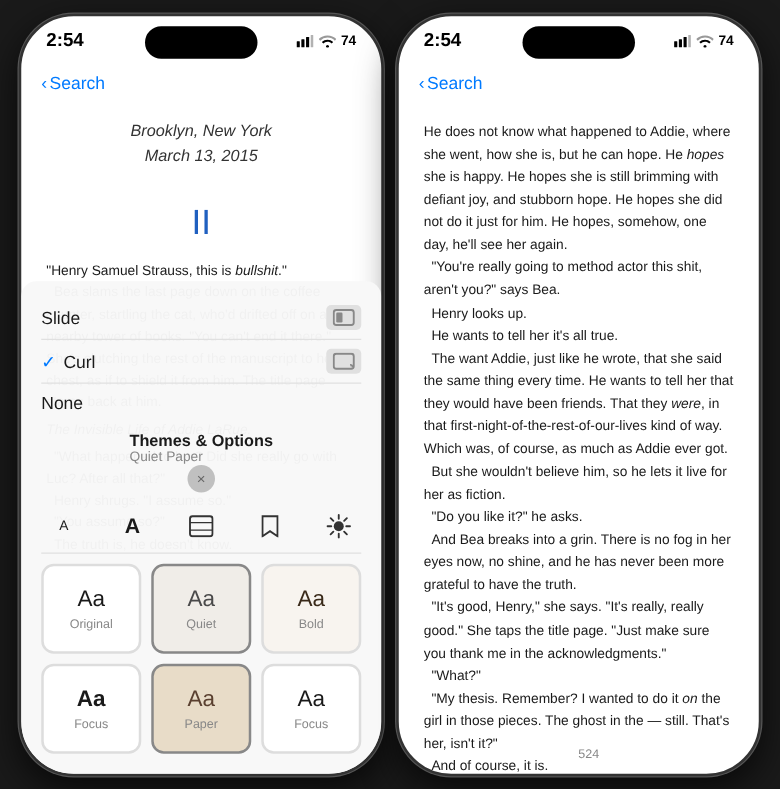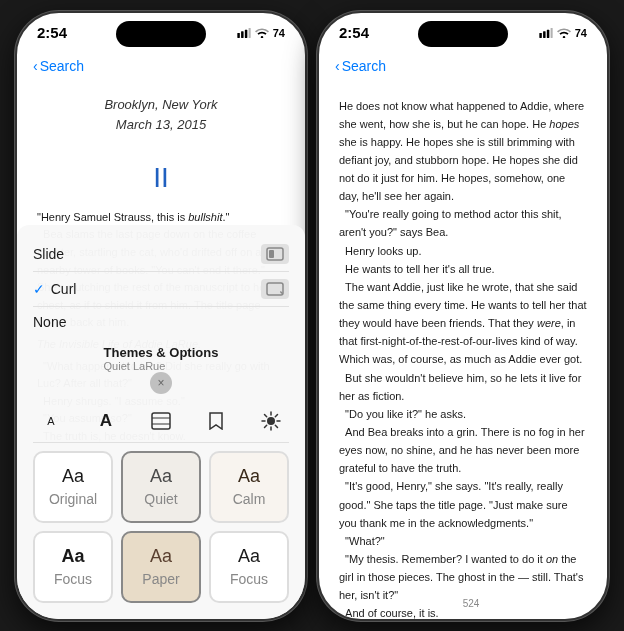--- a/index.html
+++ b/index.html
@@ -198,21 +198,21 @@
       height: 72px;
       display: flex;
       flex-direction: column;
       align-items: center;
       justify-content: center;
     }
     .theme-card.selected {
       border: 2px solid #666;
     }
     .theme-card .theme-name {
-      font-size: 14px;
+      font-size: 10px;
       color: #888;
       margin-top: 4px;
       text-align: center;
     }
     .theme-card .theme-aa {
       font-size: 18px;
       font-weight: 500;
     }
     .theme-orig { background: #fff; }
     .theme-quiet { background: #f0ede8; }
@@ -331,21 +331,21 @@
             </div>
           </div>
           <div class="slide-row">
             <span class="label">None</span>
           </div>
         </div>
 
         <div class="panel-header-row">
           <div>
             <div class="panel-title">Themes &amp; Options</div>
-            <div style="font-size:11px;color:#888;">Quiet LaRue</div>
+            <div style="font-size:11px;color:#888;">Quiet Paper</div>
           </div>
           <div class="close-btn-circle">
             <span>×</span>
           </div>
         </div>
 
         <div class="toolbar-row">
           <button class="toolbar-item font-small">A</button>
           <button class="toolbar-item font-large" style="font-size:17px;font-weight:600;">A</button>
           <button class="toolbar-item">
@@ -382,21 +382,21 @@
             <span class="theme-name">Original</span>
           </div>
 
           <div class="theme-card theme-quiet selected" style="border-color:#888;">
             <span class="theme-aa" style="color:#4a4a4a;">Aa</span>
             <span class="theme-name">Quiet</span>
           </div>
 
           <div class="theme-card theme-paper">
             <span class="theme-aa" style="color:#3a2a1a;">Aa</span>
-            <span class="theme-name">Calm</span>
+            <span class="theme-name">Bold</span>
           </div>
 
           <div class="theme-card theme-bold">
             <span class="theme-aa" style="color:#1a1a1a;font-weight:700;">Aa</span>
             <span class="theme-name">Focus</span>
           </div>
 
           <div class="theme-card theme-calm selected" style="border-color:#888;">
             <span class="theme-aa" style="color:#5a4030;">Aa</span>
             <span class="theme-name">Paper</span>

